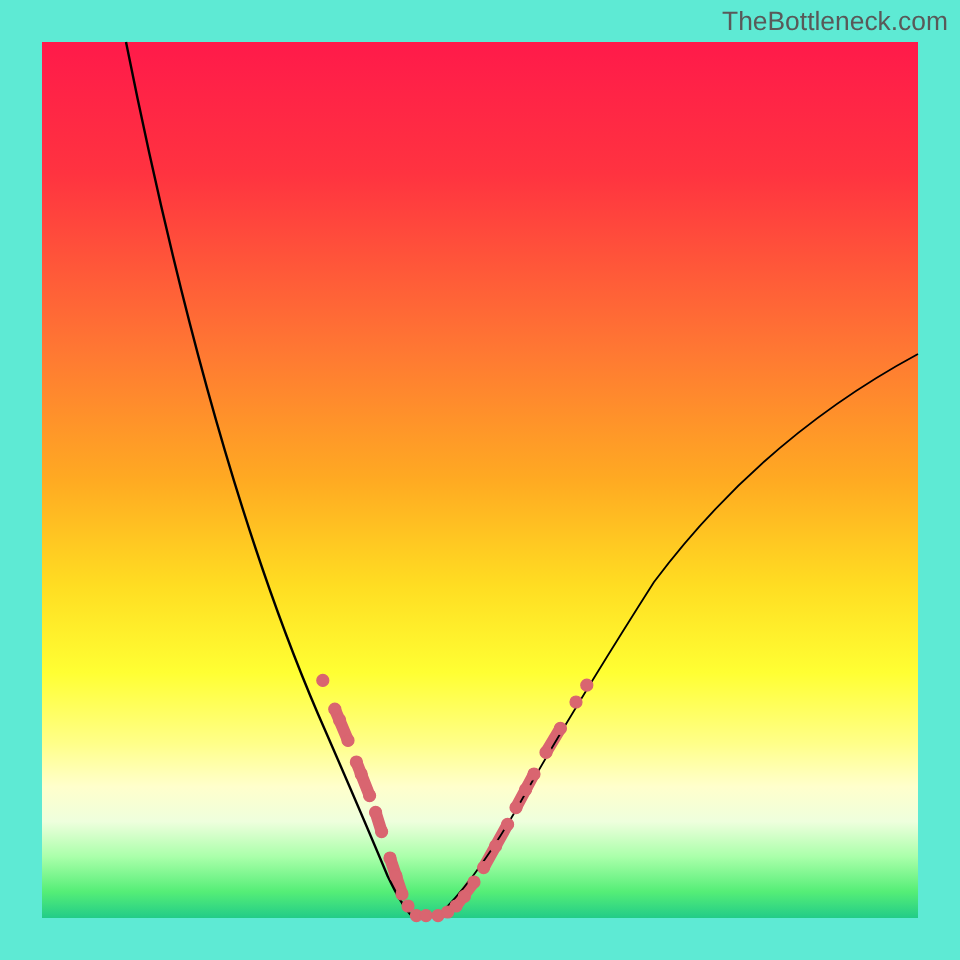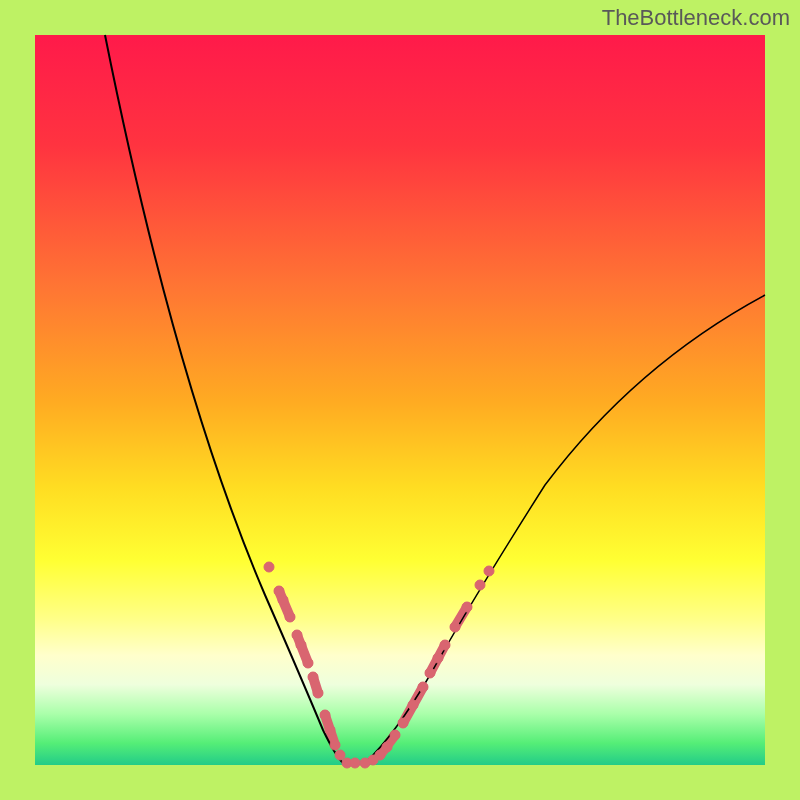--- a/index.html
+++ b/index.html
@@ -1,17 +1,17 @@
 <!DOCTYPE html>
 <html><head>
   <meta charset="utf-8">
   <style>
     * { margin: 0; padding: 0; box-sizing: border-box; }
     body { width: 800px; height: 800px; background: #000; position: relative; font-family: Arial, sans-serif; }
-    .chart-container { position: absolute; top: 0; left: 0; width: 800px; height: 800px; background: #bef264; }
+    .chart-container { position: absolute; top: 0; left: 0; width: 800px; height: 800px; background: #5eead4; }
     .plot-area { position: absolute; top: 35px; left: 35px; width: 730px; height: 730px; }
     .watermark { position: absolute; top: 5px; right: 10px; color: #595959; font-size: 22px; font-weight: normal; z-index: 200; }
     svg { width: 100%; height: 100%; overflow: visible; }
   </style>
 </head>
 <body>
 
 <div class="chart-container">
   <div class="watermark">TheBottleneck.com</div>
   <div class="plot-area">

